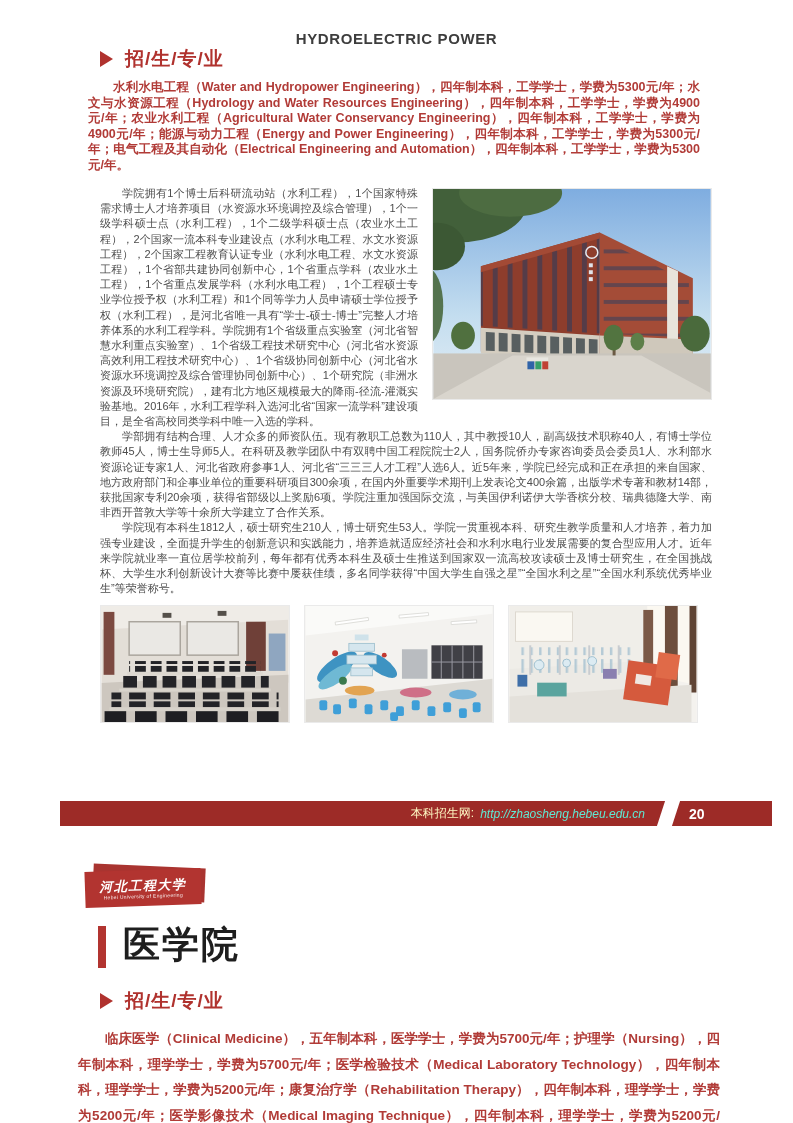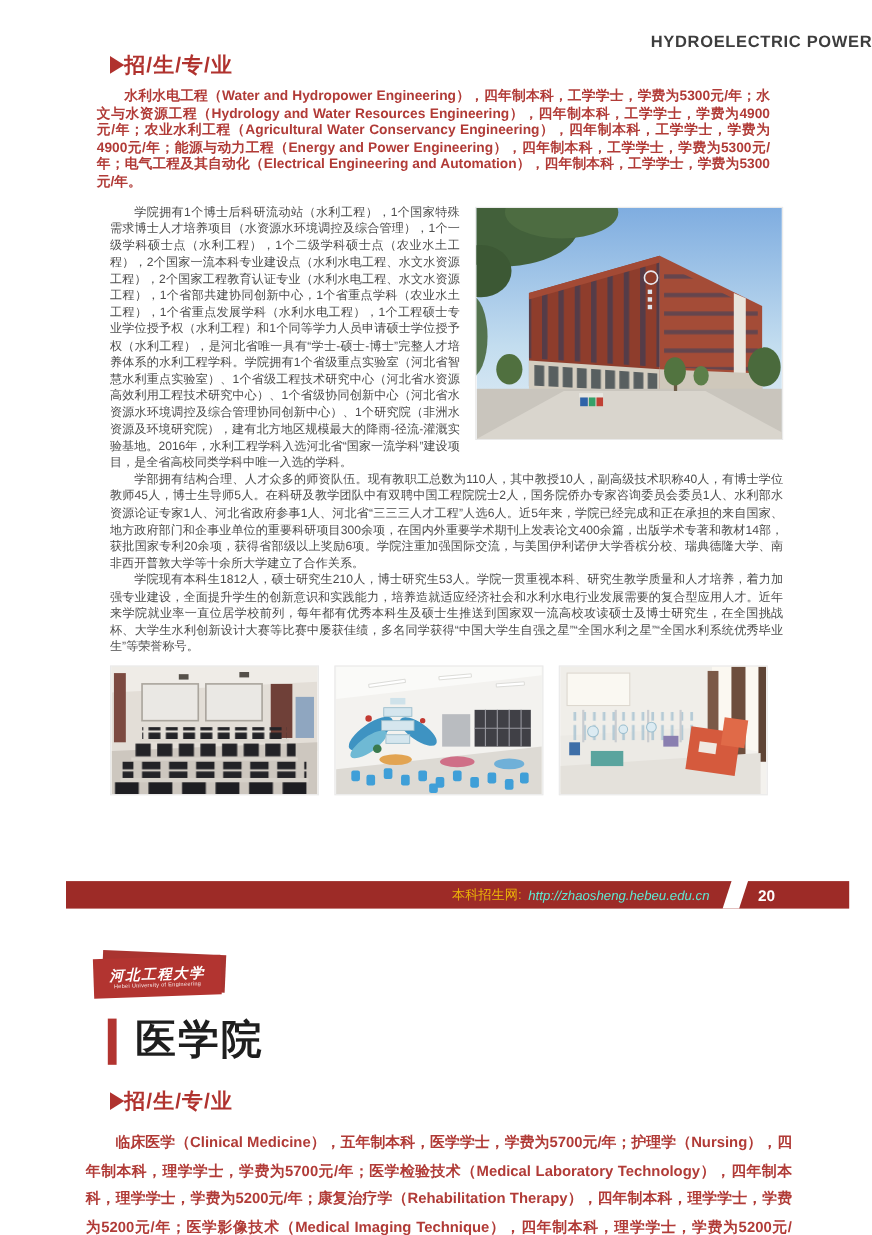--- a/index.html
+++ b/index.html
@@ -5,26 +5,26 @@
   html,body { margin:0; padding:0; background:#ffffff; }
   .page {
     position:relative; width:793px; height:1123px; background:#ffffff;
     font-family:"Liberation Sans", sans-serif; overflow:hidden;
     margin:0 auto;
   }
 
   
   .doc-title {
     position:absolute; top:30px; left:0; width:100%;
-    text-align:right; font-size:15px; font-weight:bold;
+    text-align:center; font-size:15px; font-weight:bold;
     color:#3d3d3d; letter-spacing:0.6px;
   }
 
   
-  .sec-header { display:flex; align-items:center; gap:0;
+  .sec-header { display:flex; align-items:center; gap:12px;
     color:#b0322e; font-weight:bold; font-size:19px; letter-spacing:1px; }
   .tri { width:0; height:0; border-left:13px solid #b0322e;
     border-top:8px solid transparent; border-bottom:8px solid transparent; }
   #hydro-admissions { position:absolute; top:46px; left:100px; }
 
   
   .programs-red {
     color:#b13b37; font-weight:bold; text-align:justify; text-indent:2em;
     margin:0;
   }
@@ -46,21 +46,21 @@
   .photo-row { display:flex; gap:14px; margin-top:9px; clear:both; }
   .photo-frame { width:190px; height:118px; border:1px solid #eaeaea;
     box-sizing:border-box; overflow:hidden; background:#f5f4f2; }
   .photo-frame svg, .building-frame svg { display:block; }
 
   
   .footer-bar {
     position:absolute; top:801px; left:60px; width:712px; height:25px;
     background:#9d2b27; display:flex; align-items:center; justify-content:flex-end;
   }
-  .footer-text { color:#eab308; font-size:12px; }
+  .footer-text { color:#fef9c3; font-size:12px; }
   .footer-url { color:#5eead4; font-size:12px; margin-left:6px;font-style:italic; }
   .footer-notch { width:15px; height:25px; background:#ffffff;
     transform:skewX(-18deg); margin-left:16px; flex:0 0 auto; }
   .footer-page { color:#ffffff; font-weight:bold; font-size:14px;
     width:96px; padding-left:13px; box-sizing:border-box; }
 
   
   .section-medicine { position:absolute; top:866px; left:0; width:793px; }
   .uni-logo { position:relative; margin-left:85px; width:124px; height:44px; }
   .uni-logo .back {

